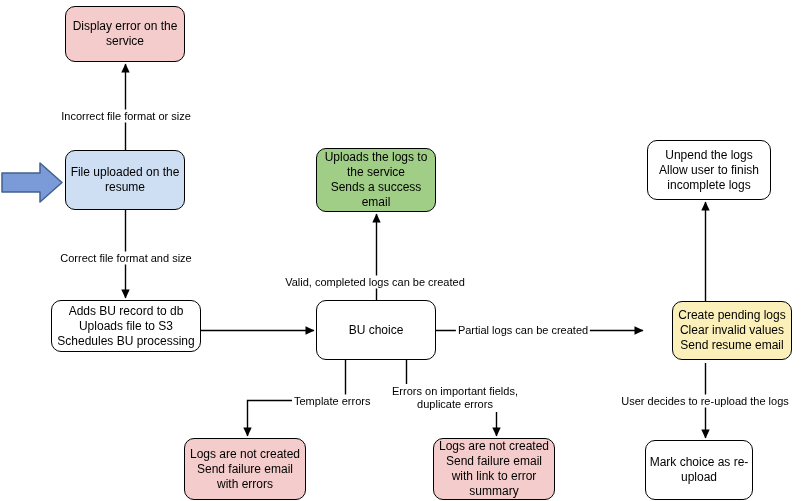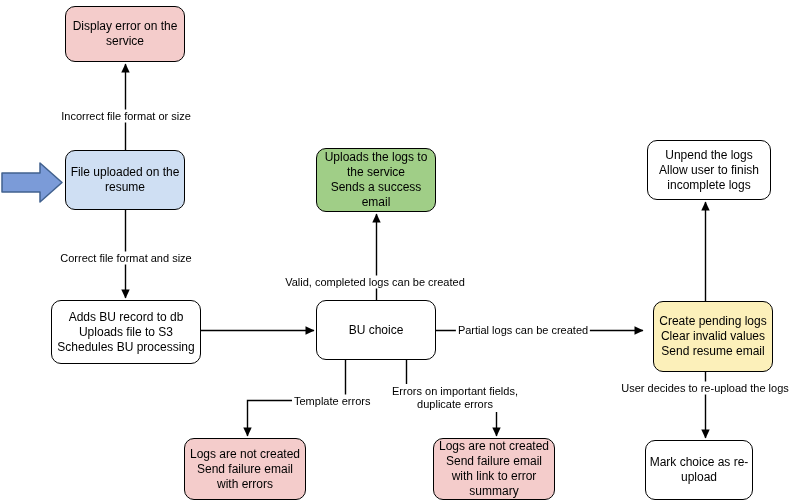--- a/index.html
+++ b/index.html
@@ -32,24 +32,24 @@
     padding:1px 2px;
   }
   .n-pink{background:var(--pink);}
   .n-blue{background:var(--blue);}
   .n-green{background:var(--green);}
   .n-yellow{background:var(--yellow);}
   .n-white{background:var(--white);}
 
   #n-display-error{left:65px;top:6px;width:120px;height:56px;}
   #n-file-uploaded{left:65px;top:150px;width:120px;height:60px;}
-  #n-adds-bu{left:51px;top:300px;width:150px;height:64px;}
+  #n-adds-bu{left:51px;top:300px;width:150px;height:52px;}
   #n-bu-service{left:316px;top:300px;width:120px;height:60px;}
   #n-upload-success{left:316px;top:148px;width:120px;height:64px;}
-  #n-create-pending{left:653px;top:301px;width:120px;height:71px;}
+  #n-create-pending{left:672px;top:301px;width:120px;height:59px;}
   #n-unpend{left:647px;top:140px;width:124px;height:60px;}
   #n-mark-reupload{left:645px;top:440px;width:108px;height:60px;}
   #n-fail-errors{left:184px;top:438px;width:122px;height:62px;}
   #n-fail-summary{left:433px;top:438px;width:122px;height:62px;}
 
   .elabel{
     position:absolute;
     transform:translate(-50%,-50%);
     background:#ffffff;
     font-size:11px;
@@ -59,21 +59,21 @@
     white-space:pre-line;
     padding:0 2px;
   }
   #l-incorrect{left:126px;top:116px;white-space:nowrap;}
   #l-correct{left:126px;top:258px;white-space:nowrap;}
   #l-valid{left:375px;top:258px;white-space:nowrap;margin-top:24px;}
   #l-partial{left:523px;top:330px;white-space:nowrap;}
   #l-template{left:292px;top:401px;transform:translate(0,-50%);white-space:nowrap;}
   #l-fields{left:455px;top:398px;}
   #l-corrects{left:705px;top:257px;white-space:nowrap;}
-  #l-reuploads{left:705px;top:388px;white-space:nowrap;}
+  #l-reuploads{left:705px;top:401px;white-space:nowrap;}
 </style>
 </head>
 <body>
 
 <div class="canvas">
 
   <svg class="overlay" width="801" height="501" viewBox="0 0 801 501" xmlns="http://www.w3.org/2000/svg">
     <defs>
       <marker id="ah" markerUnits="userSpaceOnUse" markerWidth="10" markerHeight="10" viewBox="0 0 10 10" refX="9" refY="5" orient="auto">
         <path d="M0.5,0.8 L9.5,5 L0.5,9.2 Z" fill="#000"></path>

